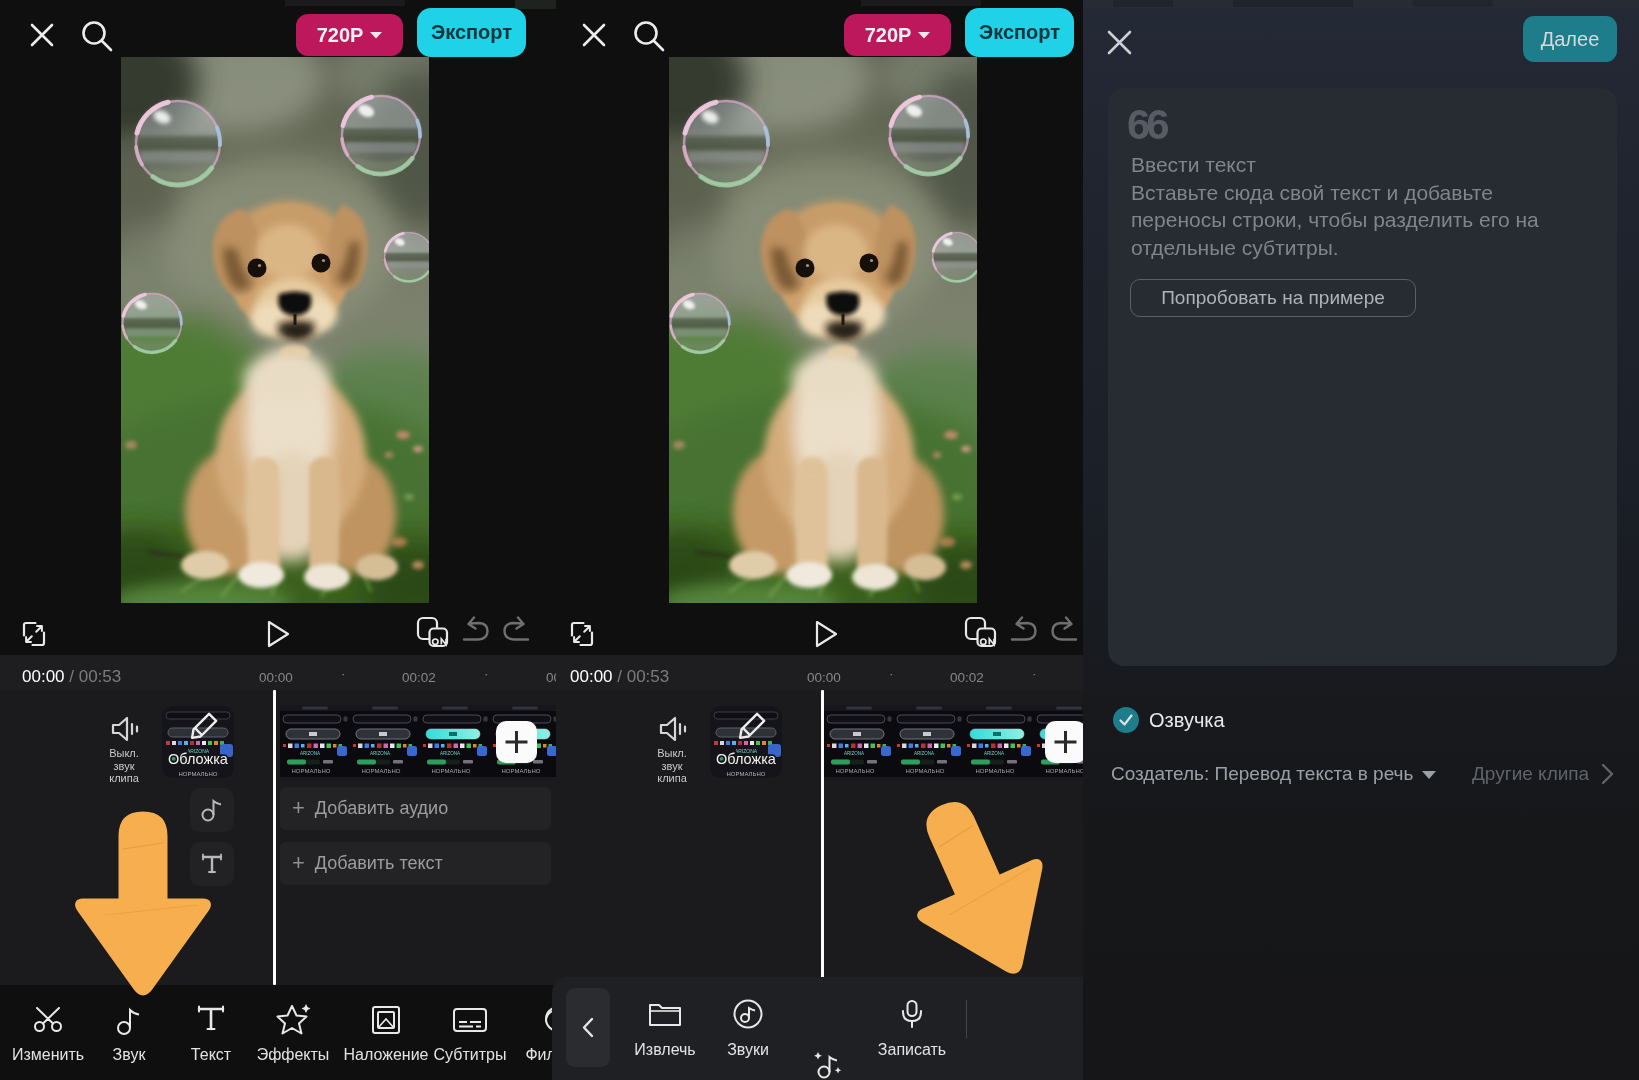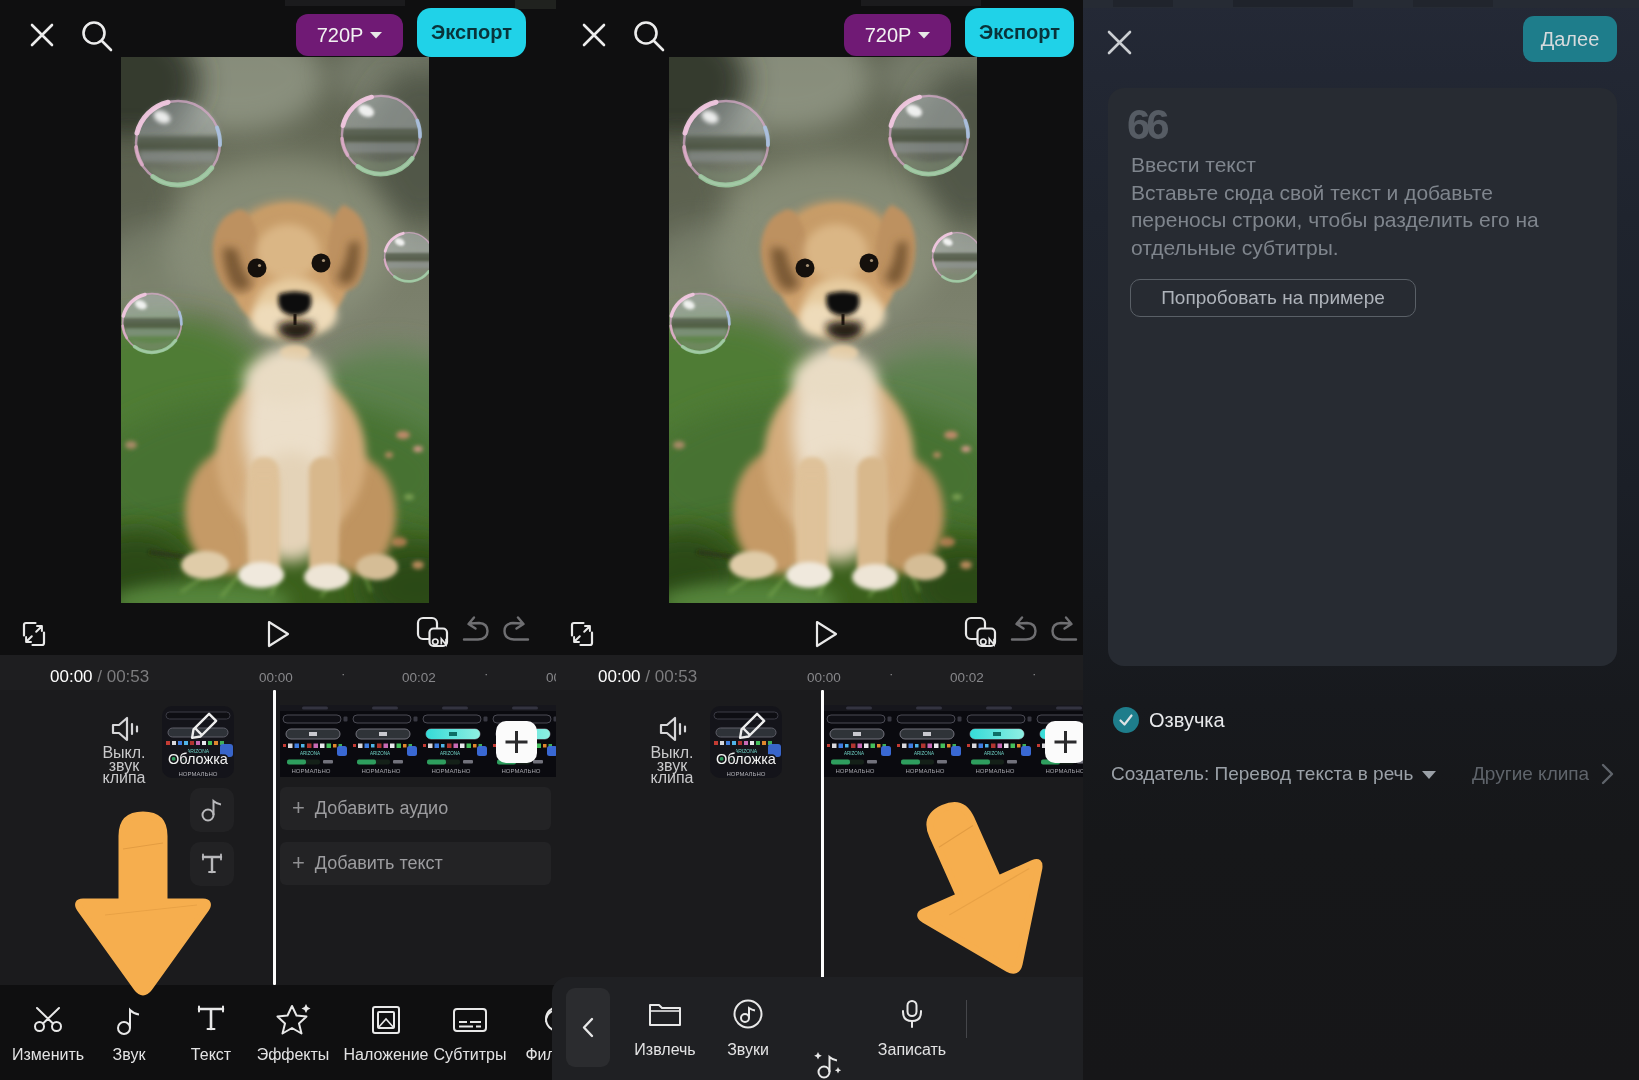--- a/index.html
+++ b/index.html
@@ -3,37 +3,37 @@
 <meta charset="utf-8">
 <style>
   * { margin:0; padding:0; box-sizing:border-box; }
   html,body { width:1639px; height:1080px; overflow:hidden; background:#0f0f10;
     font-family:"Liberation Sans", sans-serif; }
   .abs { position:absolute; }
   #page { position:relative; width:1639px; height:1080px; background:#0f0f10; will-change:transform; }
 
   
   .res-btn { position:absolute; width:107px; height:42px; border-radius:12px;
-    background:#701a75; color:#f2f2f2; font-size:20px; display:flex;
-    align-items:center; justify-content:center; gap:7px; }
+    background:#be185d; color:#f2f2f2; font-size:20px; display:flex;
+    align-items:center; justify-content:center; gap:7px;font-weight:bold; }
   .exp-btn { position:absolute; width:109px; height:49px; border-radius:14px;
     background:#20d2e8; color:#09333a; font-size:20px; font-weight:bold;
     display:flex; align-items:center; justify-content:center; }
   .tl-area { position:absolute; background:#1b1b1d; }
-  .timerow { position:absolute; font-size:17px; color:#fff;margin-left:28px; }
+  .timerow { position:absolute; font-size:17px; color:#fff; }
   .timerow .dim { color:#7c7c7e; }
   .ruler { position:absolute; font-size:13.5px; color:#87878a; }
   .addrow { position:absolute; height:43px; background:#232325; border-radius:6px;
     color:#9d9da0; font-size:18px; display:flex; align-items:center; }
   .addrow span.pl { font-size:22px; margin:0 10px 2px 12px; color:#8f8f92; }
   .playhead { position:absolute; width:3px; background:#fdfdfd; border-radius:1px; }
   .toolitem { position:absolute; width:90px; text-align:center; color:#e6e6e6; }
   .toolitem .lbl { font-size:16px; margin-top:6px; color:#e3e3e4; }
   .sq-btn { position:absolute; width:44px; height:44px; border-radius:10px; background:#222224; }
-  .mutelbl { position:absolute; font-size:16px; color:#c9c9cb; text-align:center; line-height:12.5px; }
+  .mutelbl { position:absolute; font-size:11px; color:#c9c9cb; text-align:center; line-height:12.5px; }
   .plusbtn { position:absolute; width:41px; height:42px; border-radius:10px; background:#fbfbfb; }
 
   
   #rightpanel { position:absolute; left:1083px; top:0; width:556px; height:1080px;
     background:linear-gradient(180deg,#242936 0%,#222733 7%,#1f242e 20%,#1b1f27 45%,#17191d 65%,#161719 78%,#161618 100%); }
   #rp-card { position:absolute; left:25px; top:88px; width:509px; height:578px;
     border-radius:16px; background:#272b32; }
   .rp-grey { color:#7f858d; }
 </style>
 </head>

